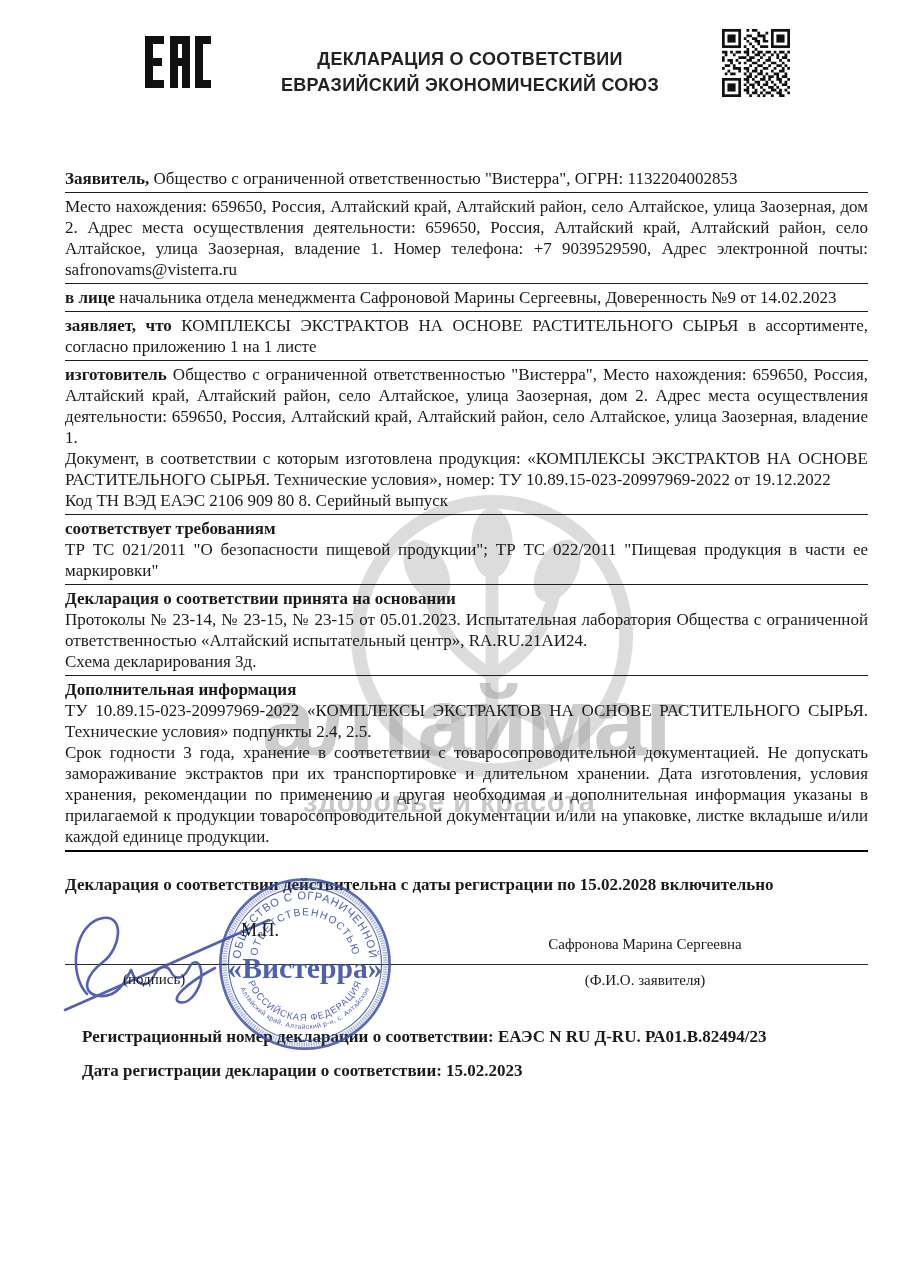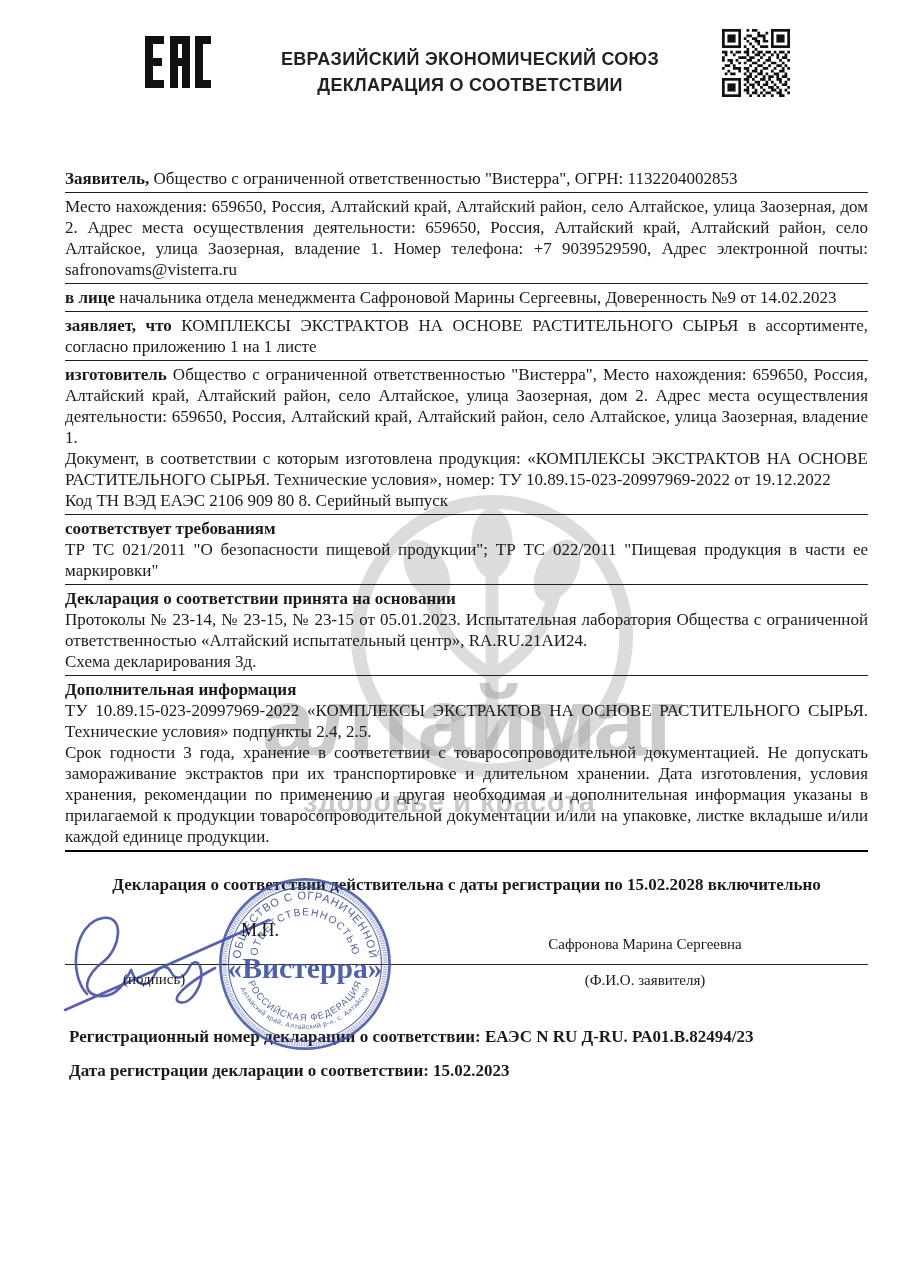--- a/index.html
+++ b/index.html
@@ -22,36 +22,36 @@
           font-weight:bold;font-size:29px;color:#c9c9c9;letter-spacing:.5px;}
 
   
   .content{position:absolute;left:65px;top:165px;width:803px;font-size:17px;line-height:21px;}
   .row{padding:3px 0;border-bottom:1.4px solid #1f1f1f;}
   .row.noline{border-bottom:none;}
   .row p{margin:0;text-align:justify;}
   .lead{font-weight:bold;}
   .heading{font-weight:bold;text-align:left !important;}
   .validity{border-top:2.8px solid #000;padding:5px 0 2px;font-weight:bold;}
-  .validity p{text-align:center;}
+  .validity p{text-align:left;}
 
   
   .sig-area{position:relative;height:102px;}
   .sig-line{position:absolute;left:0;right:0;top:50px;border-top:1.6px solid #2a2a2a;}
   .sig-caption{position:absolute;left:58px;top:55px;font-size:15px;}
   .mp{position:absolute;left:176px;top:6px;font-size:18px;}
   .fio-name{position:absolute;left:370px;top:20px;width:420px;text-align:center;font-size:15px;}
   .fio-caption{position:absolute;left:370px;top:56px;width:420px;text-align:center;font-size:15px;}
   .sig-svg{position:absolute;left:-6px;top:-16px;}
   .stamp{position:absolute;left:150px;top:-40px;}
   .stamp text{font-family:"Liberation Sans",sans-serif;}
   .stamp .st-name{font-family:"Liberation Serif",serif;font-weight:bold;}
 
   .reg{margin-top:10px;font-weight:bold;font-size:17px;}
-  .reg p{margin:0 4px 13px;text-align:left;}
+  .reg p{margin:0 17px 13px;text-align:left;}
 </style>
 </head>
 <body>
 
 <div class="page">
 
   <svg class="wm-logo" width="296" height="296" viewBox="0 0 300 300">
     <g stroke="#8f8f8f" fill="none" stroke-linecap="round">
       <circle cx="150" cy="150" r="136" stroke-width="14"></circle>
       <path d="M150 262 L150 142" stroke-width="13"></path>
@@ -79,22 +79,22 @@
         <rect x="37" y="0" width="8" height="52"></rect>
       <rect x="25" y="0" width="20" height="8"></rect>
         <rect x="25" y="22" width="20" height="8"></rect>
       <rect x="50" y="0" width="8" height="52"></rect>
         <rect x="50" y="0" width="16" height="8"></rect>
       <rect x="50" y="44" width="16" height="8"></rect>
     </g>
   </svg>
 
   <div class="hdr-title">
+    <div>ДЕКЛАРАЦИЯ О СООТВЕТСТВИИ</div>
     <div>ЕВРАЗИЙСКИЙ ЭКОНОМИЧЕСКИЙ СОЮЗ</div>
-    <div>ДЕКЛАРАЦИЯ О СООТВЕТСТВИИ</div>
   </div>
 
   <svg class="qr" width="68" height="68" viewBox="0 0 25 25">
     <g fill="#111">
       <path d="M0 0h7v7H0z"></path>
         <path d="M1 1h5v5H1z" fill="#fff"></path>
         <path d="M2 2h3v3H2z"></path>
       <g transform="translate(18,0)">
           <path d="M0 0h7v7H0z"></path>
           <path d="M1 1h5v5H1z" fill="#fff"></path>

